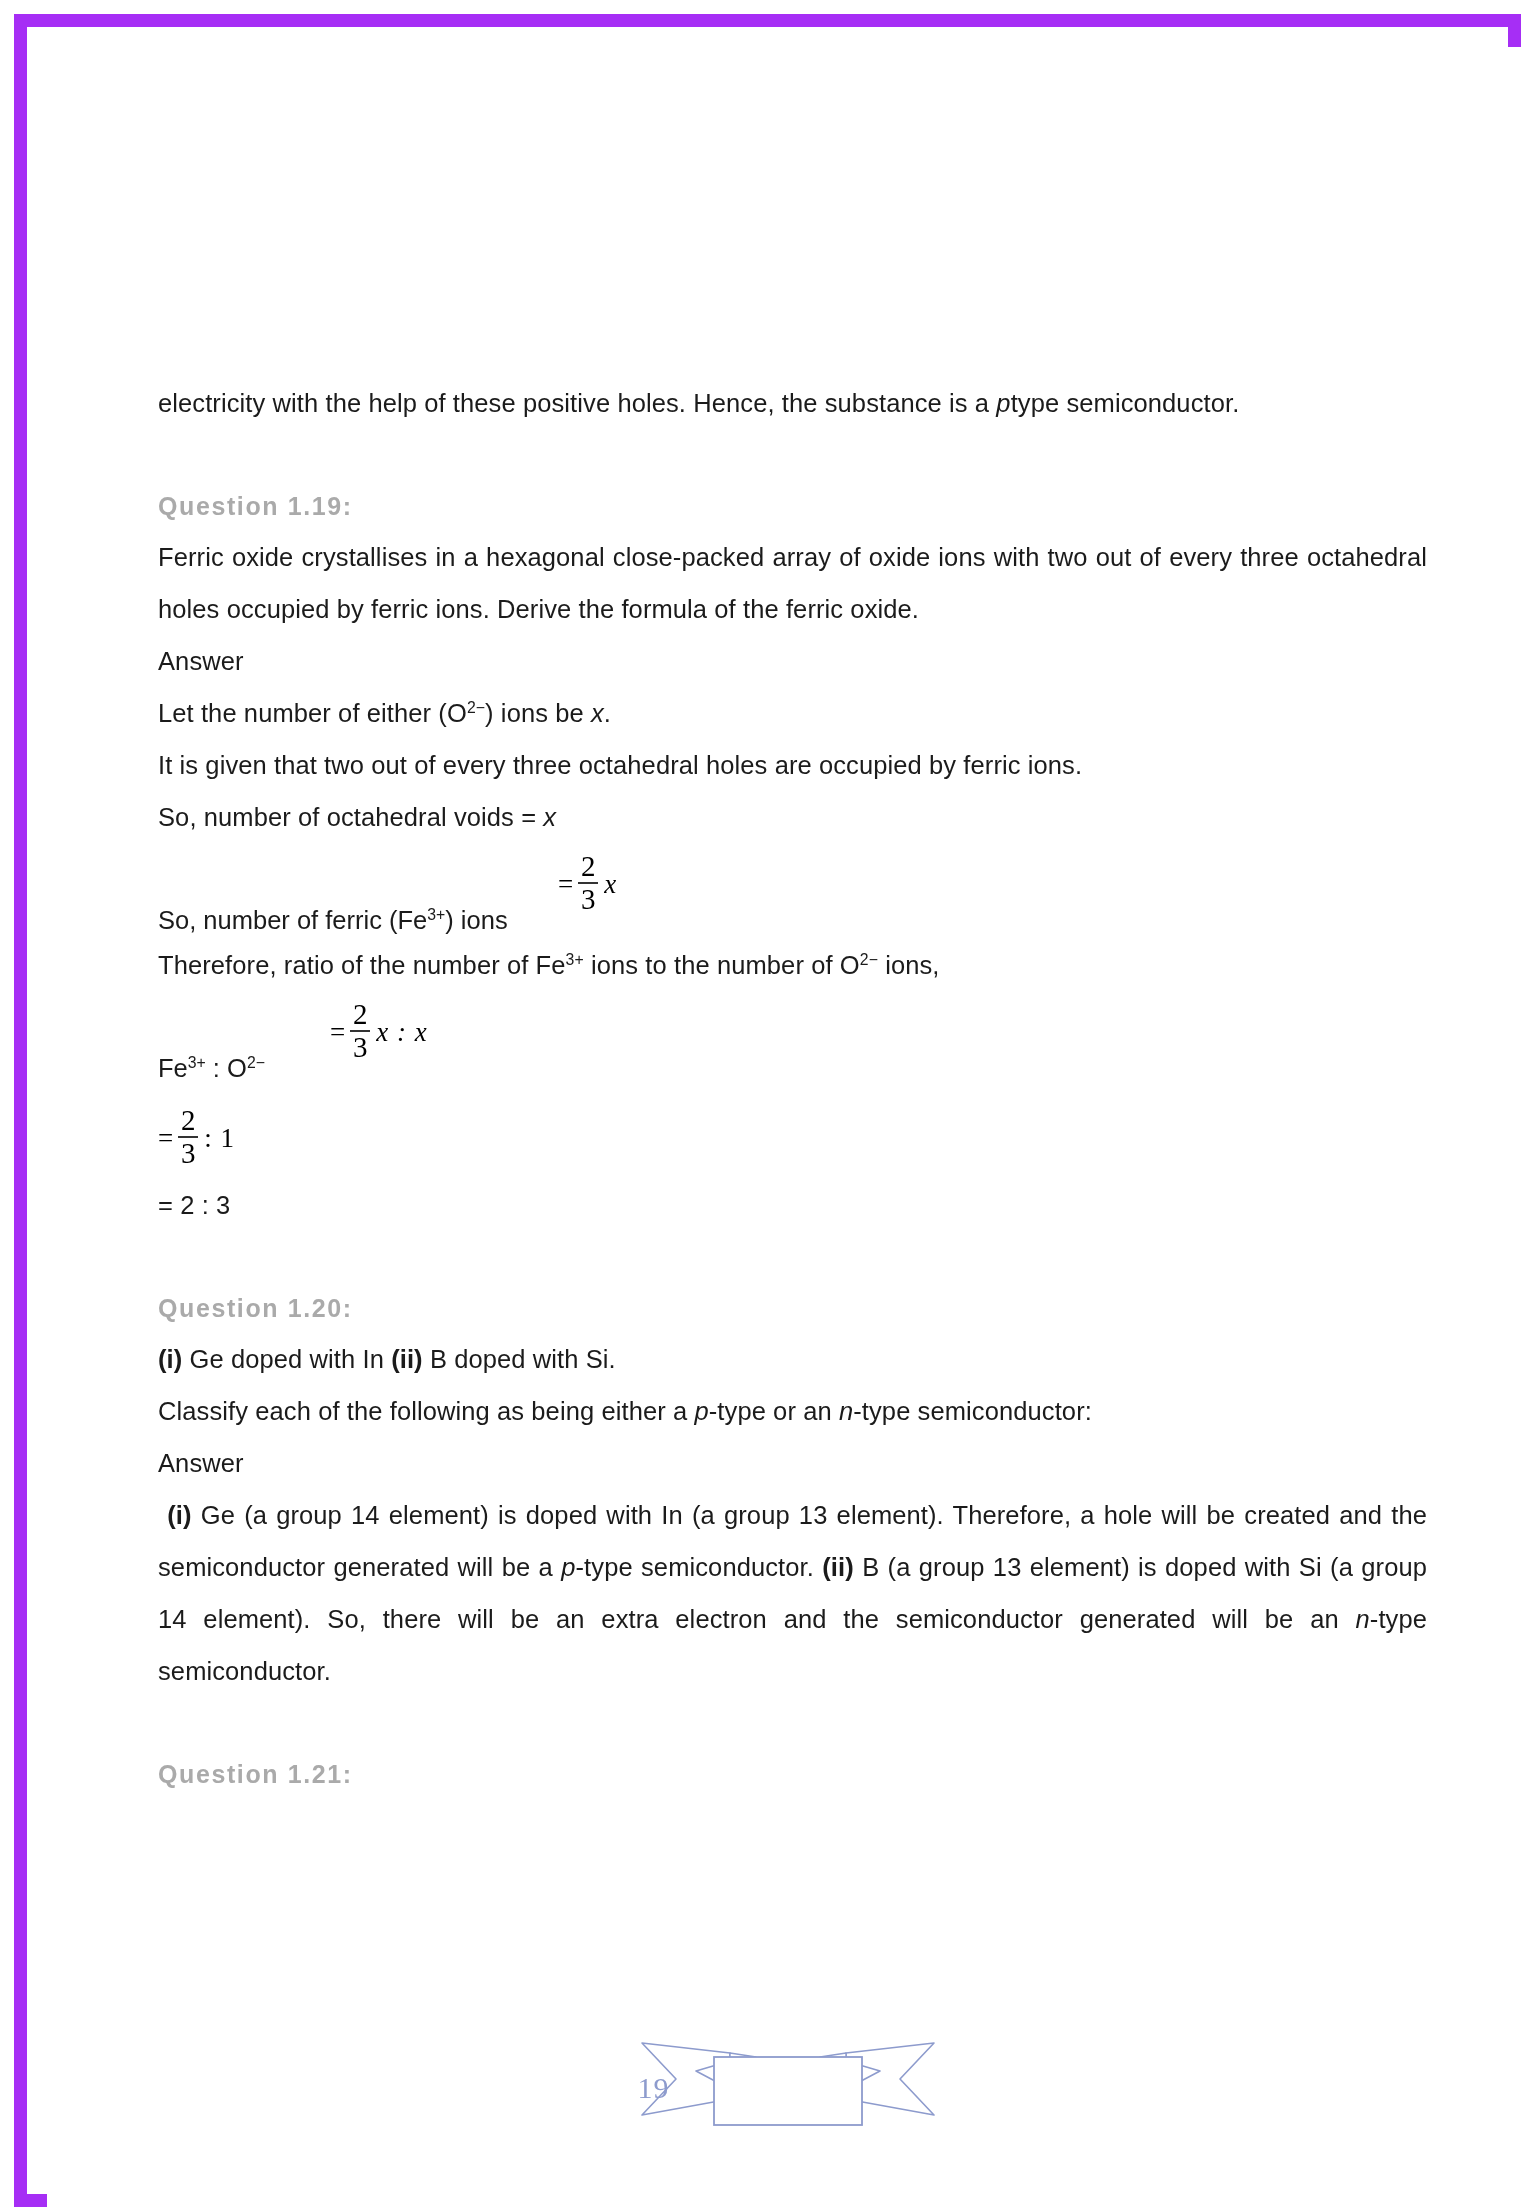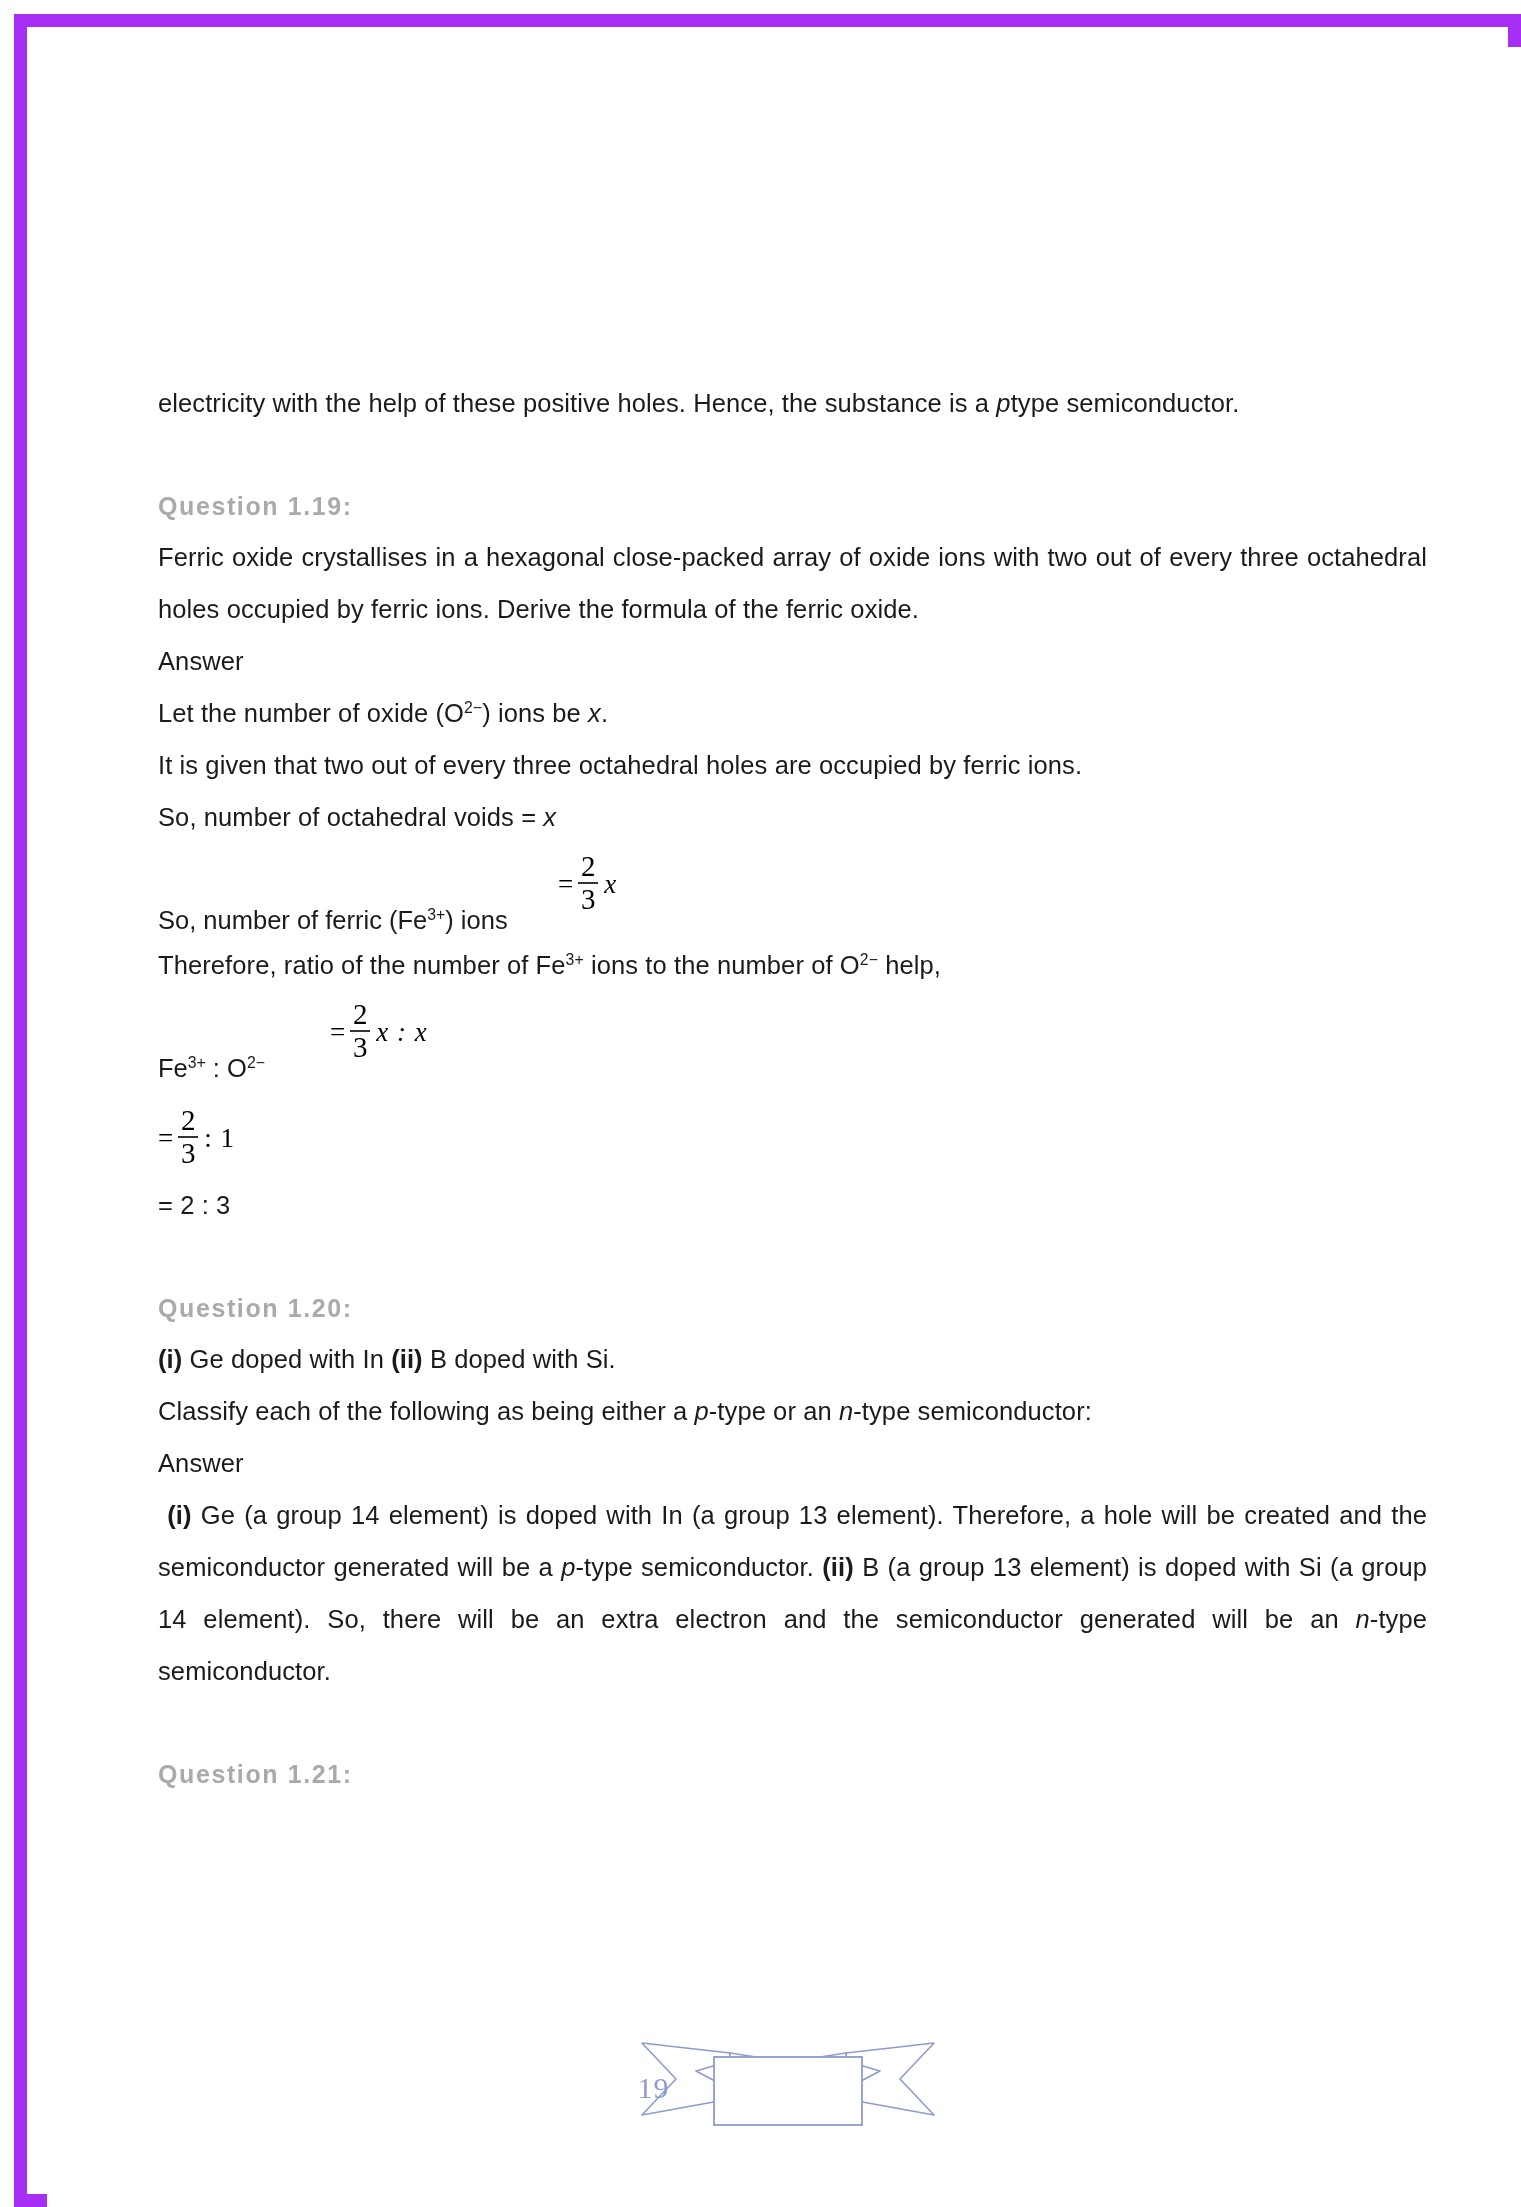--- a/index.html
+++ b/index.html
@@ -177,42 +177,42 @@
         <p class="body-par"><span>electricity with the help of these positive holes. Hence, the substance is a </span><span class="it">p</span><span>type</span> <span>semiconductor.</span></p>
 
         <div class="spacer-lg"></div>
 
         <p class="qhead">Question 1.19:</p>
 
         <p class="body-par">Ferric oxide crystallises in a hexagonal close-packed array of oxide ions with two out of every three octahedral holes occupied by ferric ions. Derive the formula of the ferric oxide.</p>
 
         <p class="body-par nojust">Answer</p>
 
-        <p class="body-par nojust"><span>Let the number of oxide (O</span><sup>2−</sup><span>) ions be </span><span class="it">x</span><span>.</span></p>
+        <p class="body-par nojust"><span>Let the number of either (O</span><sup>2−</sup><span>) ions be </span><span class="it">x</span><span>.</span></p>
 
         <p class="body-par nojust">It is given that two out of every three octahedral holes are occupied by ferric ions.</p>
 
         <p class="body-par nojust"><span>So, number of octahedral voids = </span><span class="it">x</span></p>
 
         <div class="labeled-math">
           <div class="lbl"><span>So, number of ferric (Fe</span><sup>3+</sup><span>) ions</span></div>
           <div class="expr" style="left: 400px;">
             <span class="frac-expr">
               <span class="frac-eq">=</span>
               <span class="frac">
                 <span class="num">2</span>
                 <span class="bar"></span>
                 <span class="den">3</span>
               </span>
               <span class="frac-tail">x</span>
             </span>
           </div>
         </div>
 
-        <p class="body-par nojust"><span>Therefore, ratio of the number of Fe</span><sup>3+</sup><span> ions to the number of O</span><sup>2−</sup><span> help,</span></p>
+        <p class="body-par nojust"><span>Therefore, ratio of the number of Fe</span><sup>3+</sup><span> ions to the number of O</span><sup>2−</sup><span> ions,</span></p>
 
         <div class="labeled-math">
           <div class="lbl"><span>Fe</span><sup>3+</sup><span> : O</span><sup>2−</sup></div>
           <div class="expr" style="left: 172px;">
             <span class="frac-expr">
               <span class="frac-eq">=</span>
               <span class="frac">
                 <span class="num">2</span>
                 <span class="bar"></span>
                 <span class="den">3</span>

